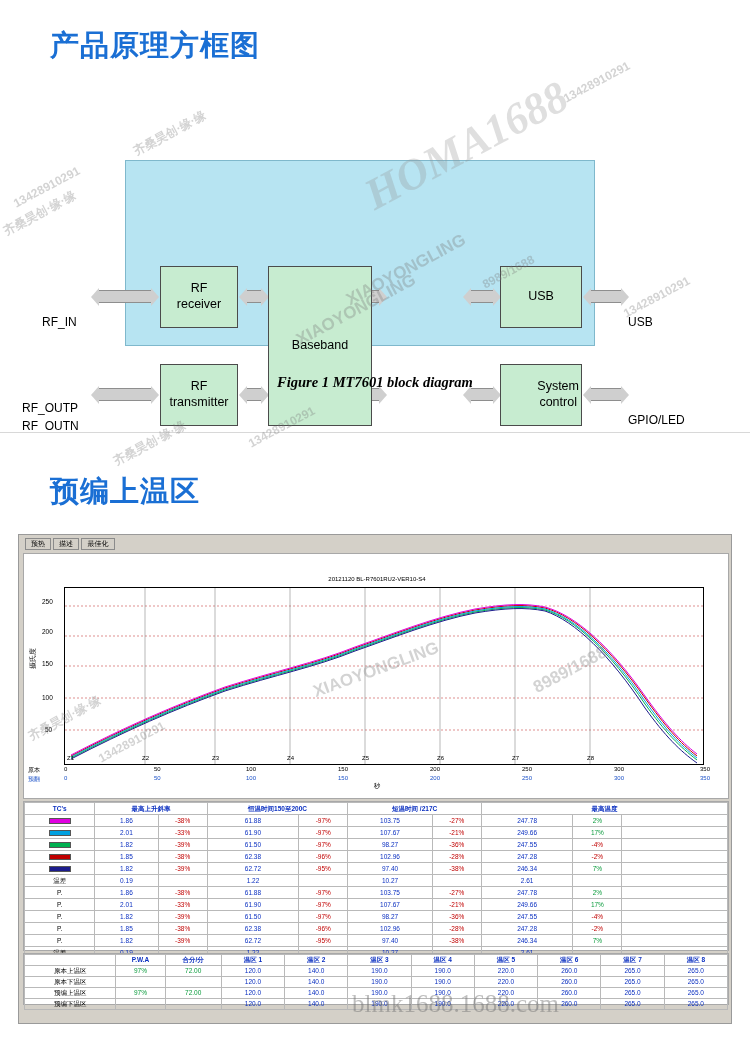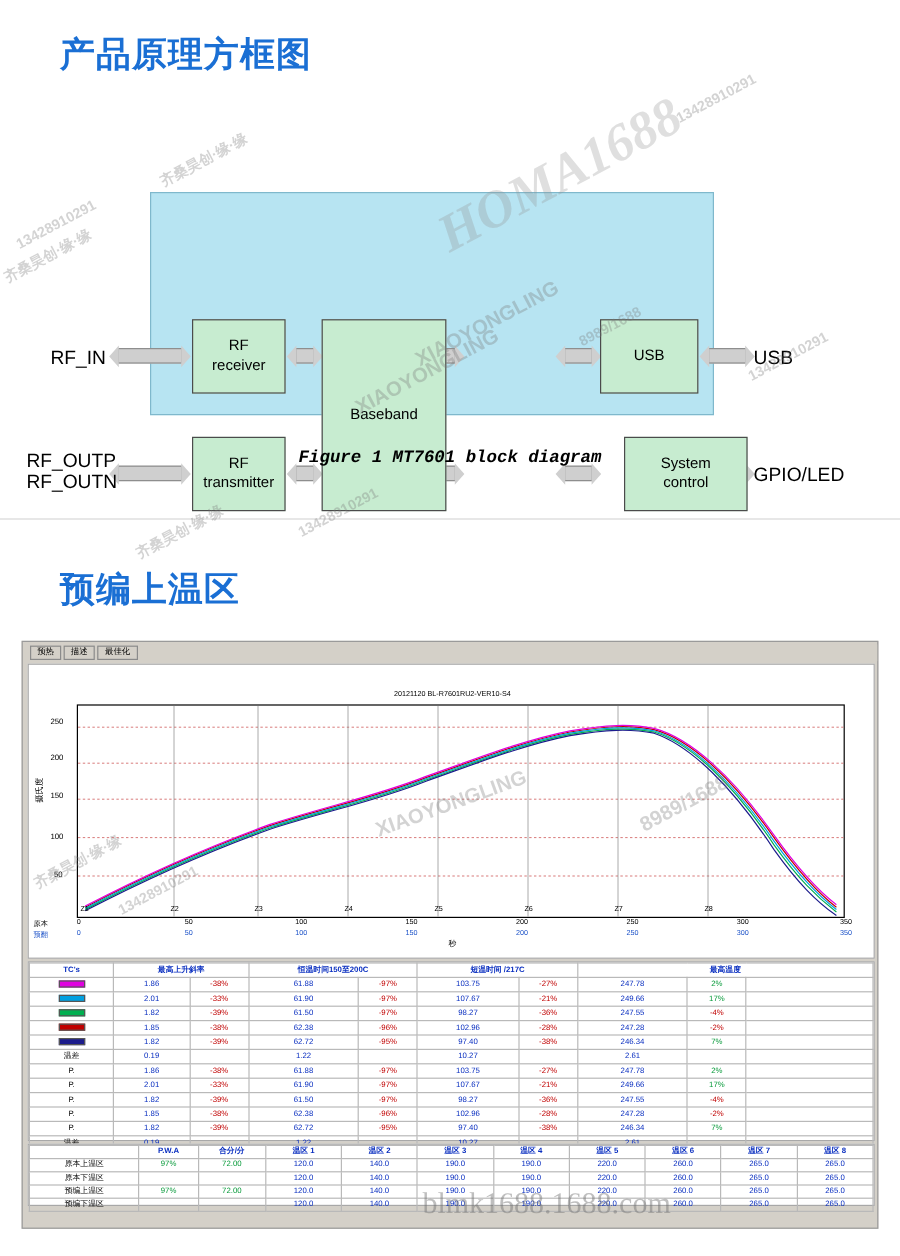--- a/index.html
+++ b/index.html
@@ -40,48 +40,48 @@
     font-size:12.5px;
     color:#000;
     line-height:1.25;
     padding:2px;
   }
   #blk-rf-receiver   { left:160px; top:170px; width:78px;  height:62px; }
   #blk-rf-transmitter{ left:160px; top:268px; width:78px;  height:62px; }
   #blk-baseband      { left:268px; top:170px; width:104px;  height:160px; }
   #blk-mac           { left:385px; top:170px; width:80px;  height:160px; }
   #blk-usb           { left:500px; top:170px; width:82px;  height:62px; }
-  #blk-system        { left:520px; top:268px; width:103px;  height:62px; }
+  #blk-system        { left:500px; top:268px; width:82px;  height:62px;justify-content:flex-end; }
 
   
   .arrow {
     position:absolute;
     height:13px;
     background:#cfcfcf;
     border:1px solid #8e8e8e;
   }
   .arrow::before, .arrow::after{
     content:"";
     position:absolute;
     top:50%;
     width:0; height:0;
     border-top:9px solid transparent;
     border-bottom:9px solid transparent;
     transform:translateY(-50%);
   }
   .arrow::before{ left:-8px; border-right:8px solid #cfcfcf; }
   .arrow::after { right:-8px; border-left:8px solid #cfcfcf; }
 
-  .lbl { position:absolute; font-size:16px; color:#000; }
+  .lbl { position:absolute; font-size:12px; color:#000;margin-top:25px; }
 
   #fig-caption {
     position:absolute; left:0; top:278px; width:750px;
     text-align:center;
     font-size:14.5px; font-weight:bold; font-style:italic;
-    font-family:Liberation Mono, monospace;
+    font-family:Liberation Serif, serif;
     color:#000;
   }
 
   
   #divider { position:absolute; left:0; top:432px; width:750px; height:1px; background:#d8d8d8; }
 
   
   #app-window {
     position:absolute; left:18px; top:534px; width:714px; height:490px;
     background:#d4d0c8; border:1px solid #9a9a9a;

